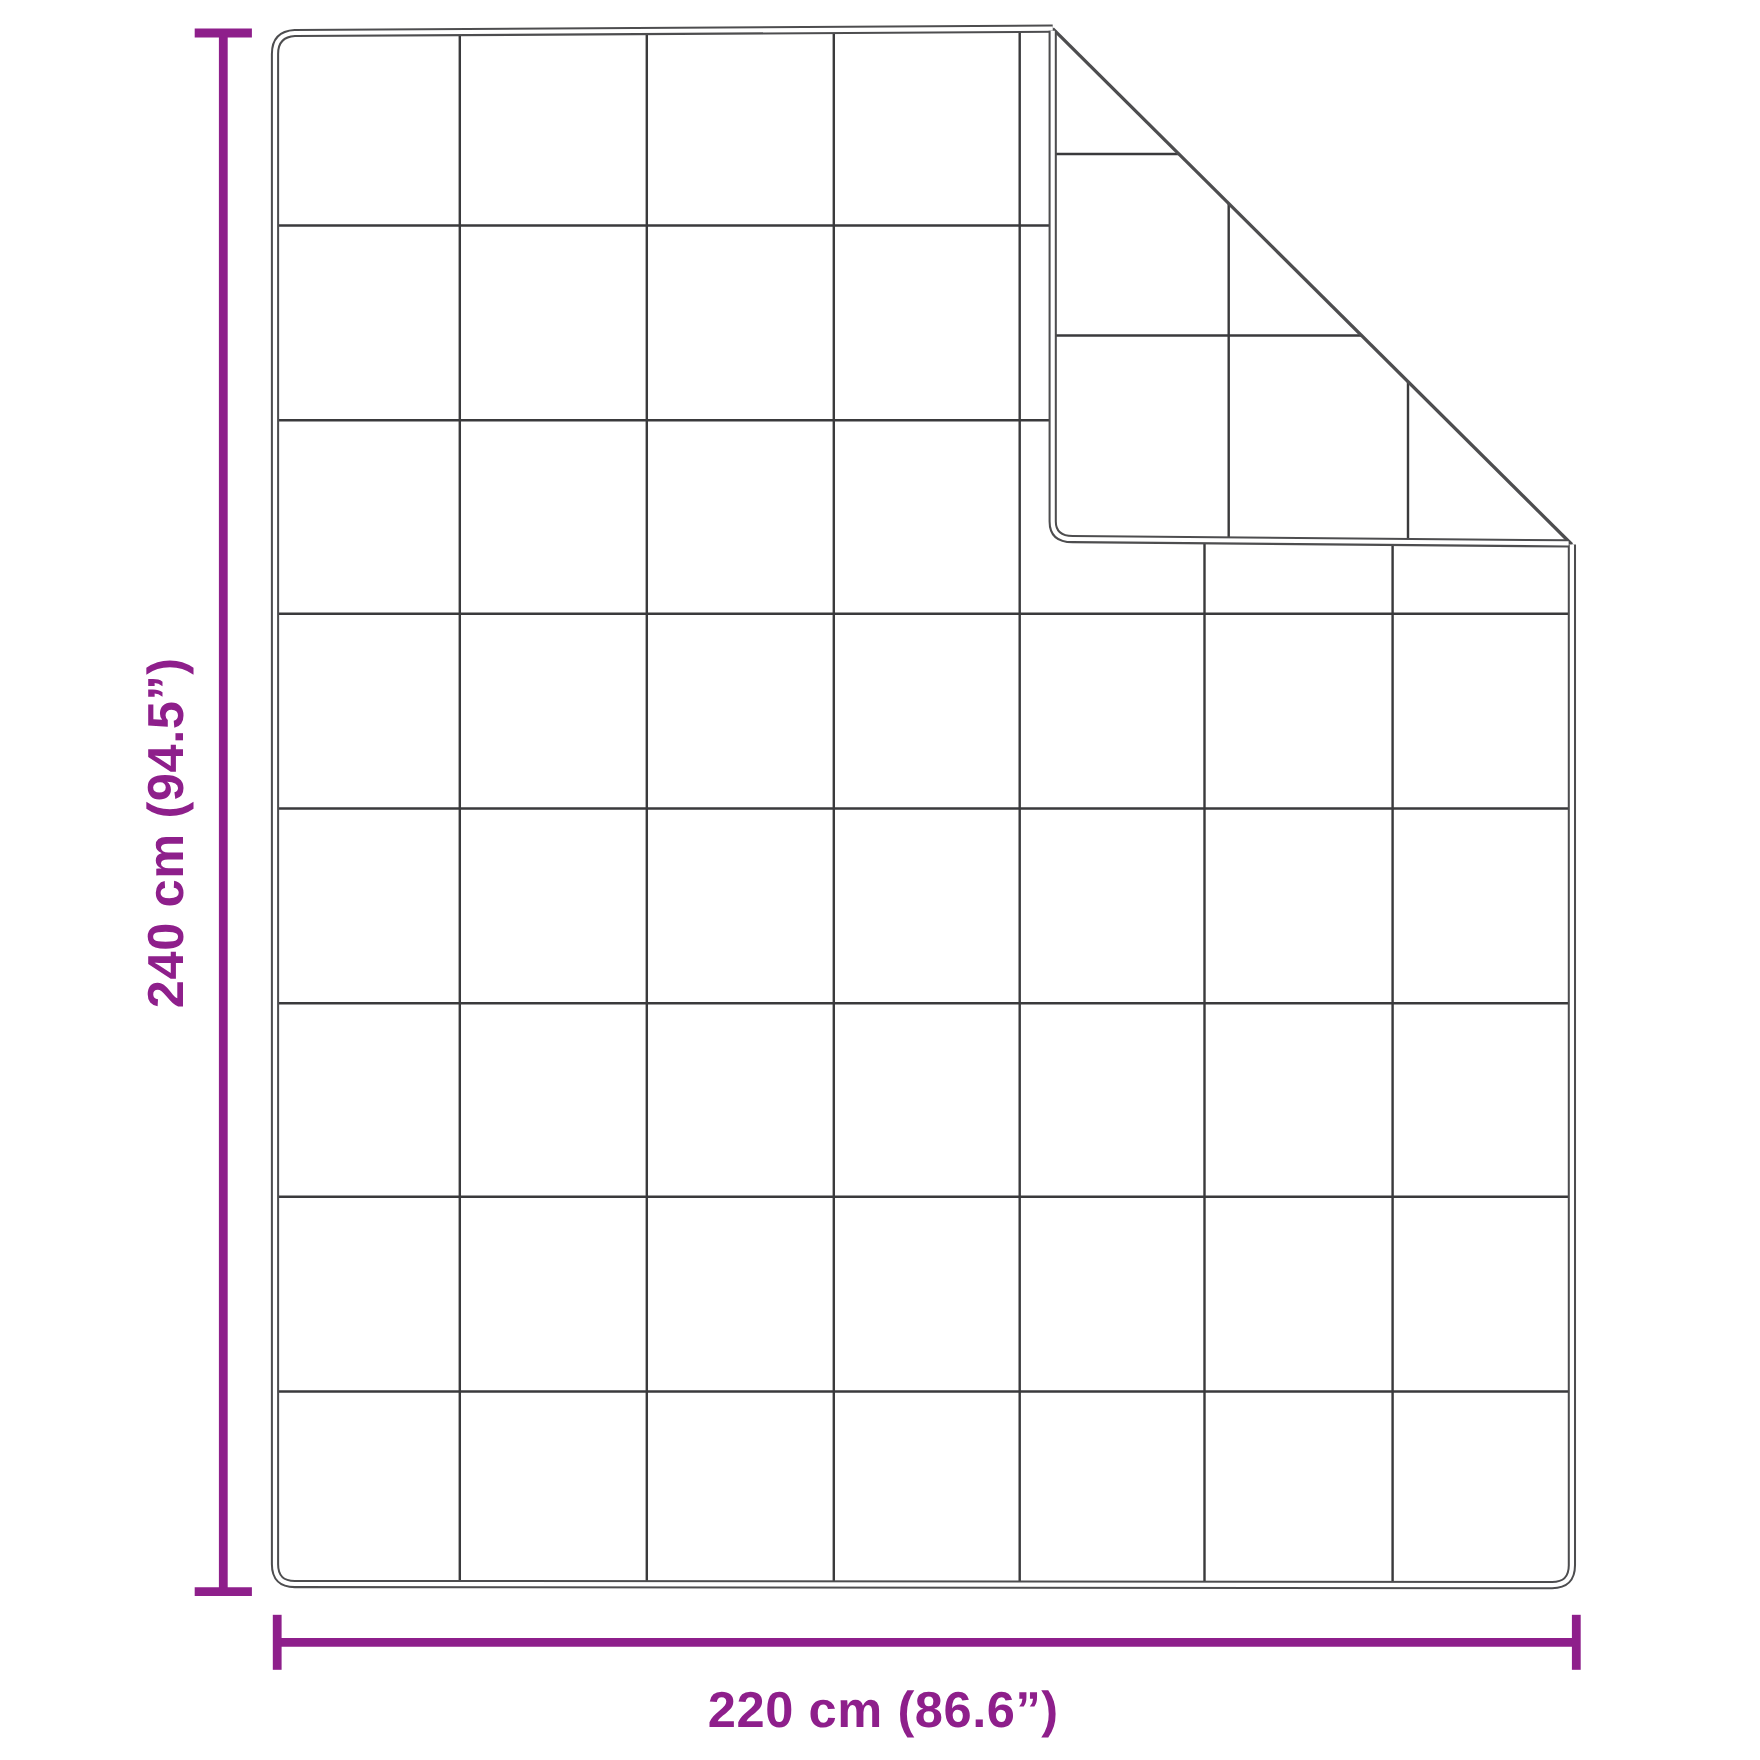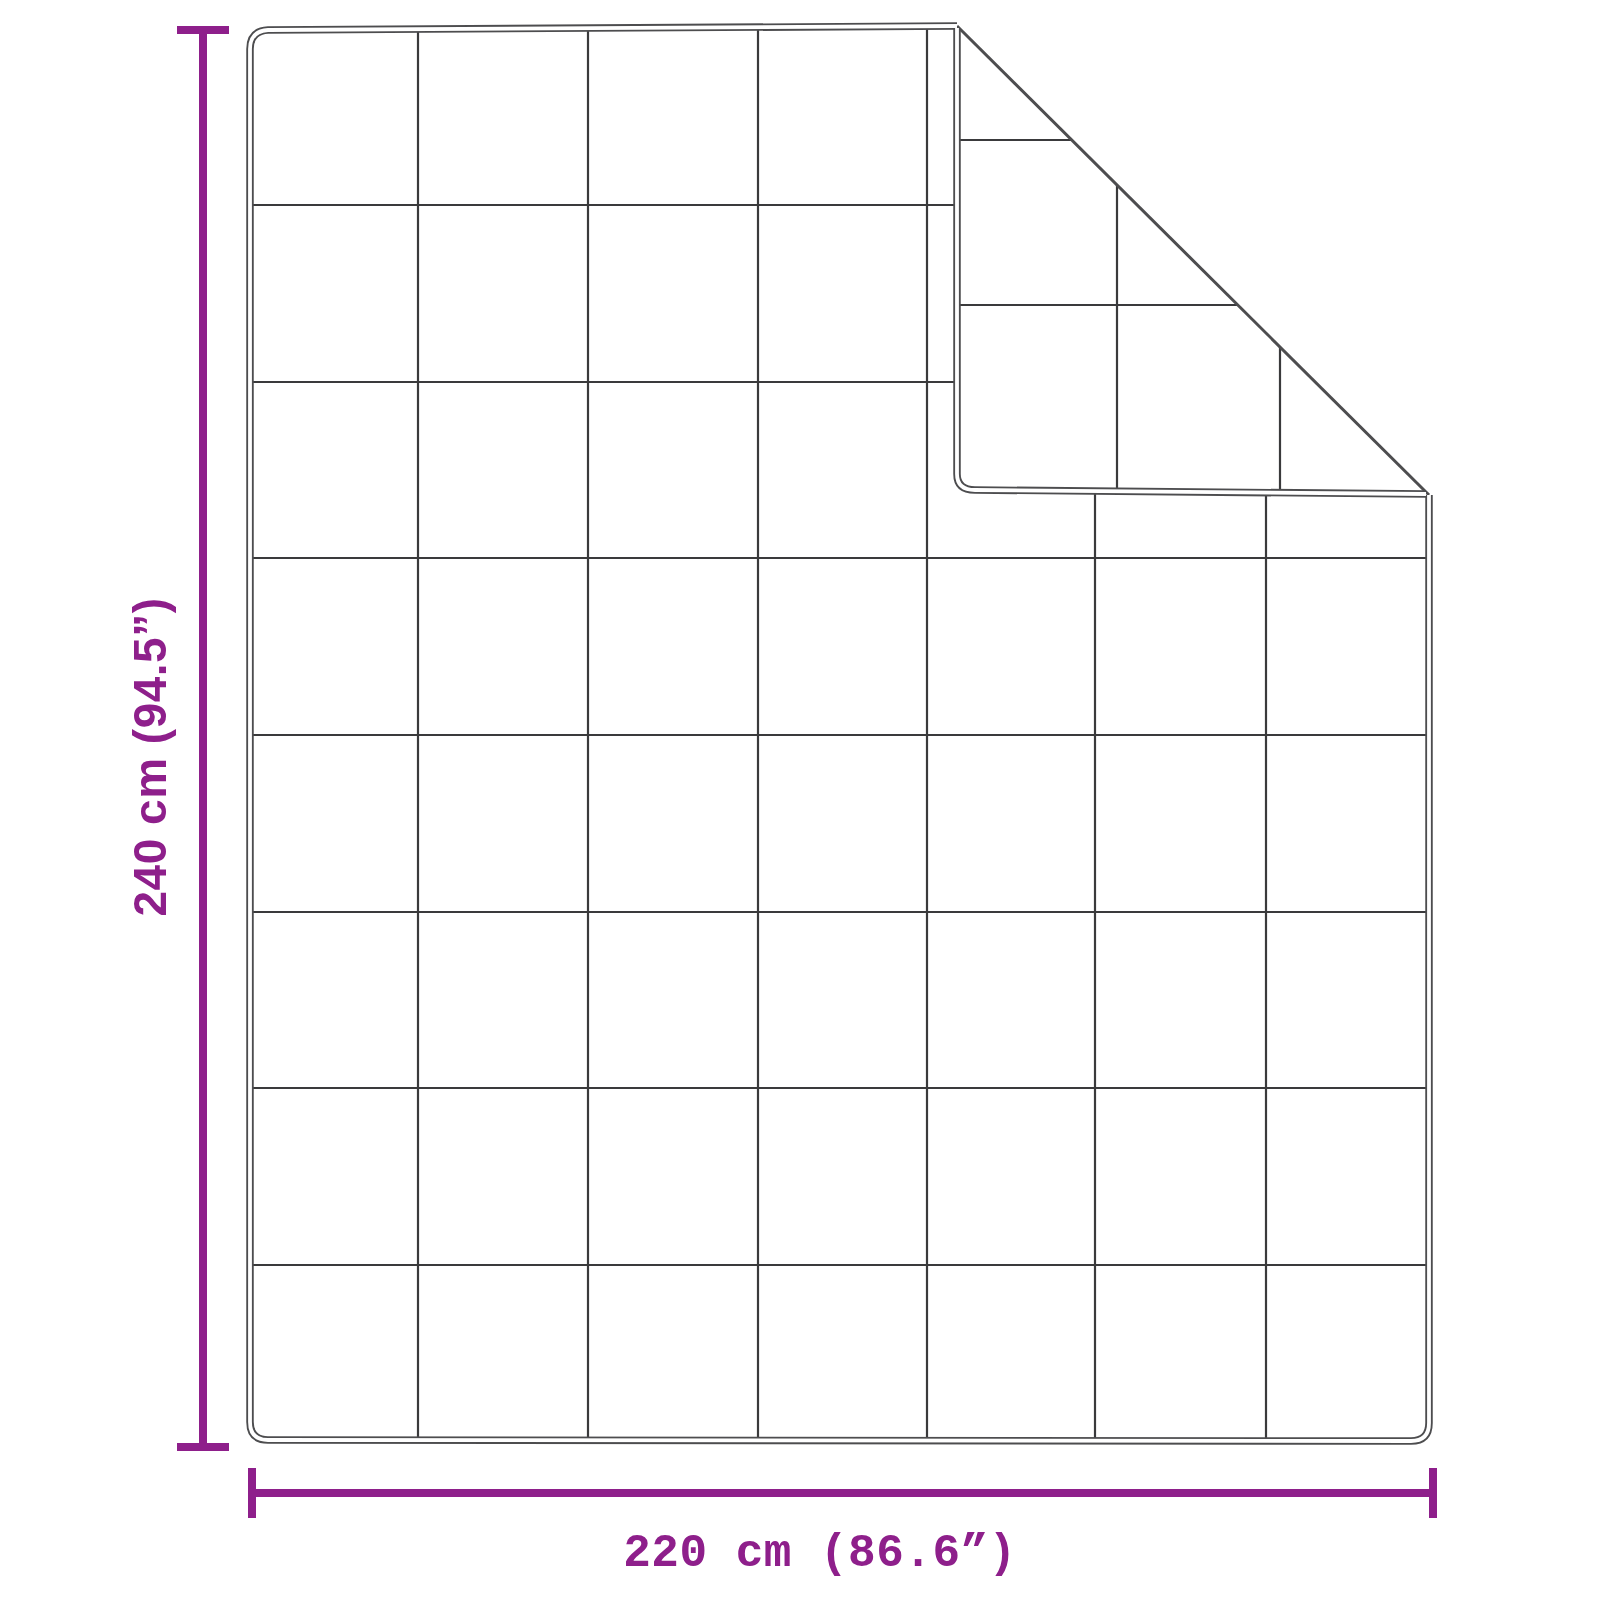--- a/index.html
+++ b/index.html
@@ -39,23 +39,22 @@
     white-space: nowrap;
     transform: translate(-50%, -50%);
     letter-spacing: 0.5px;
   }
   .dim-label.vertical {
     left: 150px;
     top: 757px;
     transform: translate(-50%, -50%) rotate(-90deg);
   }
   .dim-label.horizontal {
-    left: 820px;
+    left: 803px;
     top: 1554px;
-    font-family: Liberation Mono, monospace;
   }
 </style>
 </head>
 <body>
 
 <div class="stage">
 
   <svg width="1600" height="1600" viewBox="0 0 1600 1600">
     <defs>
       <clipPath id="mainClip">

